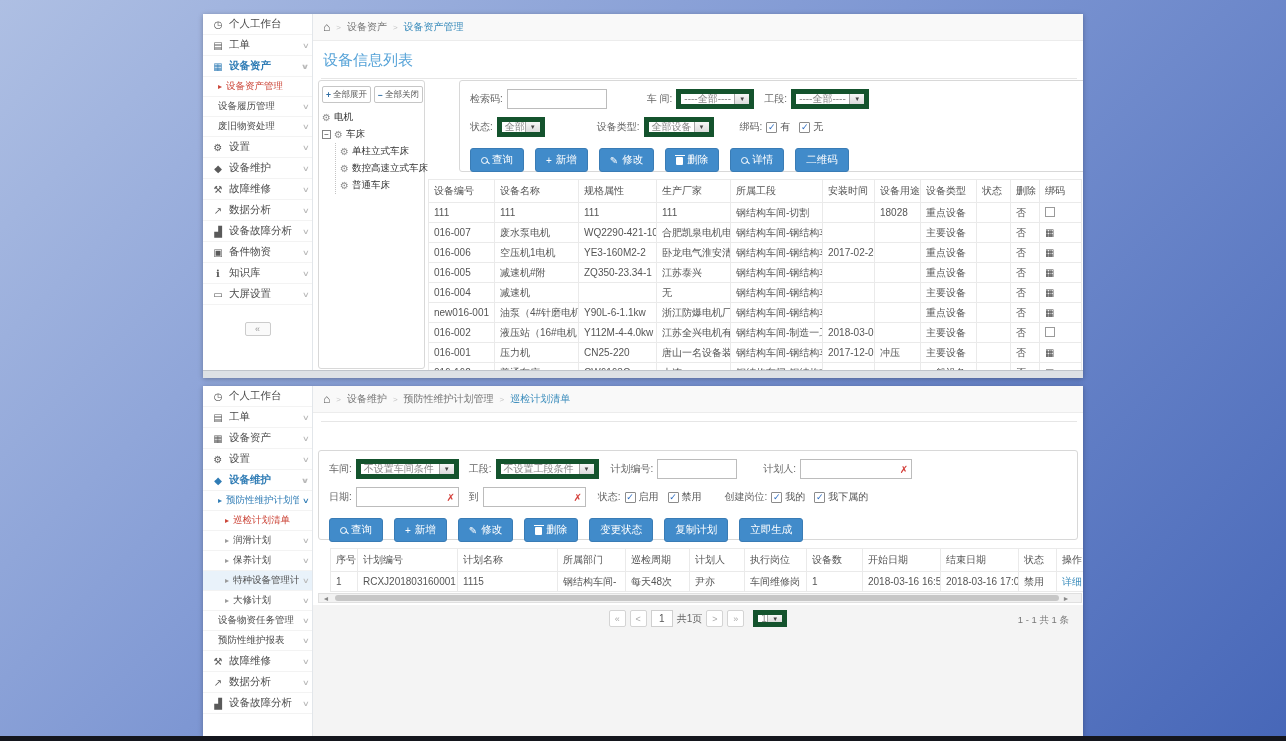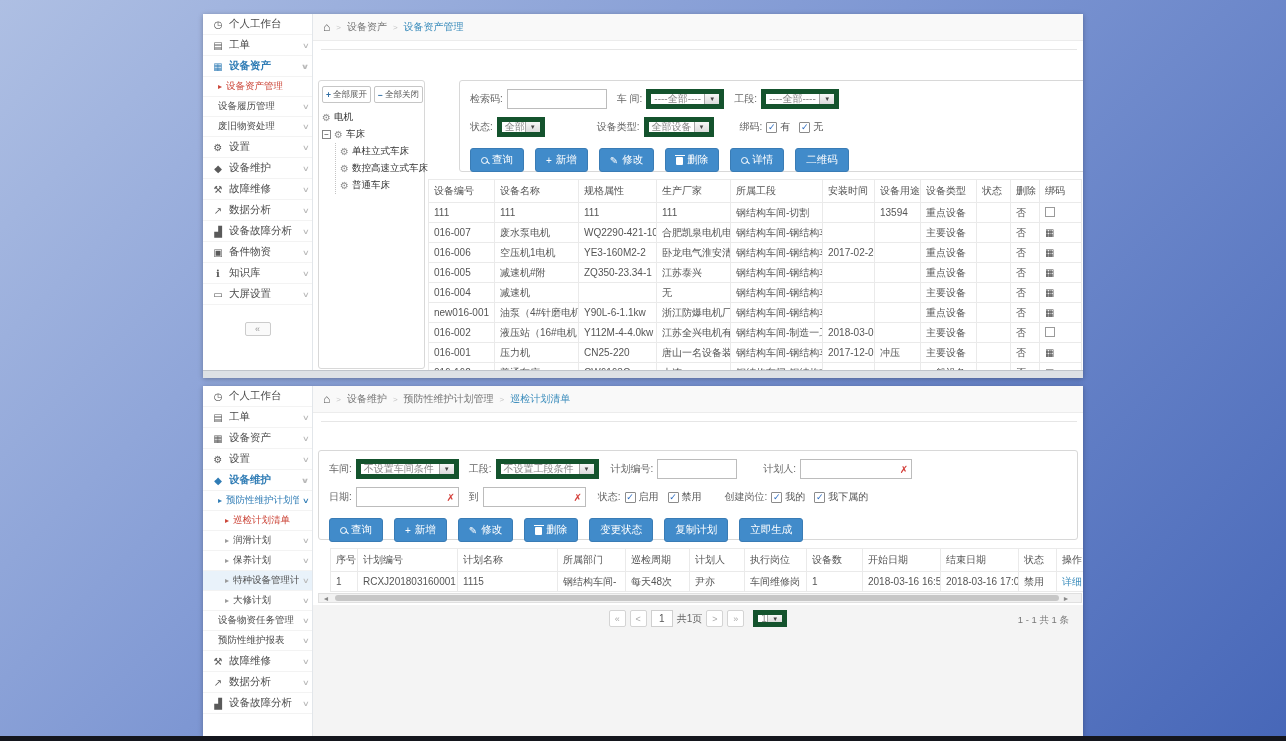--- a/index.html
+++ b/index.html
@@ -180,20 +180,21 @@
       <div class="collapse-box">«</div>
     </aside>
     <div class="main">
       <div class="crumbbar" id="crumb-top">
           <span class="home">⌂</span>
           <span class="sep">&gt;</span>
           <span>设备资产</span>
           <span class="sep">&gt;</span>
           <span class="cur">设备资产管理</span>
         </div>
+      <h1 class="ptitle">设备信息列表</h1>
       <hr class="titlehr">
 
       <div class="panel" id="t-tree">
         <div class="treebtns">
           <span class="tbtn">
               <span class="pm">+</span>
               <span>全部展开</span>
             </span>
           <span class="tbtn">
               <span class="pm">−</span>
@@ -226,21 +227,21 @@
             </div>
           </div>
       </div>
 
       <div class="panel" id="t-filter">
         <div class="frow">
           <span class="flab">检索码:</span>
           <span class="inp" style="width:100px">
               <span></span>
             </span>
-          <span class="flab" style="margin-left:10px">车 间:</span>
+          <span class="flab" style="margin-left:40px">车 间:</span>
           <span class="sel" style="width:78px">
               <span class="st">----全部----</span>
               <span class="arr">▼</span>
             </span>
           <span class="flab" style="margin-left:10px">工段:</span>
           <span class="sel" style="width:78px">
               <span class="st">----全部----</span>
               <span class="arr">▼</span>
             </span>
         </div>
@@ -321,21 +322,21 @@
             </tr>
           </thead>
           <tbody>
             <tr>
               <td>111</td>
               <td>111</td>
               <td>111</td>
               <td>111</td>
               <td>钢结构车间-切割</td>
               <td></td>
-              <td>13594</td>
+              <td>18028</td>
               <td>重点设备</td>
               <td><span class="bdg bg-purple">筹建</span></td>
               <td>否</td>
               <td><span class="cellck"></span></td>
             </tr>
             <tr>
               <td>016-007</td>
               <td>废水泵电机</td>
               <td>WQ2290-421-100-Z</td>
               <td>合肥凯泉电机电泵有</td>

